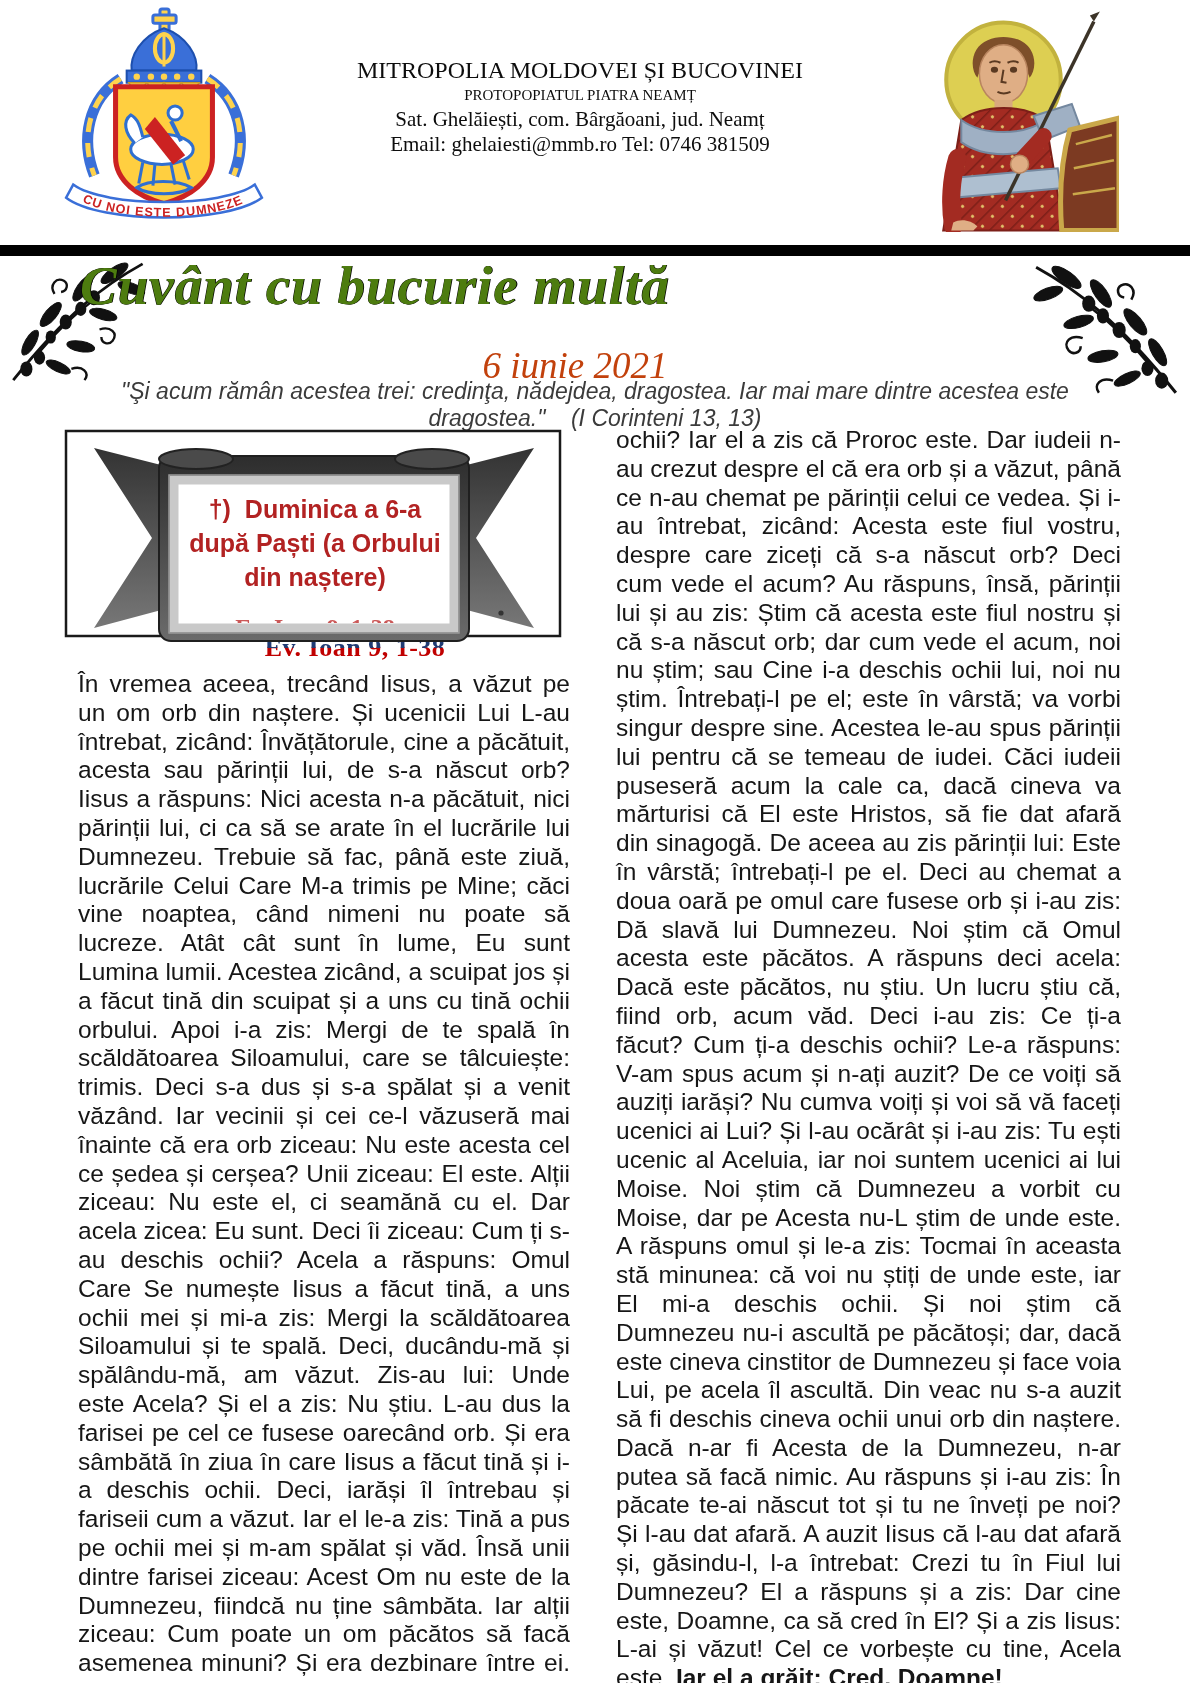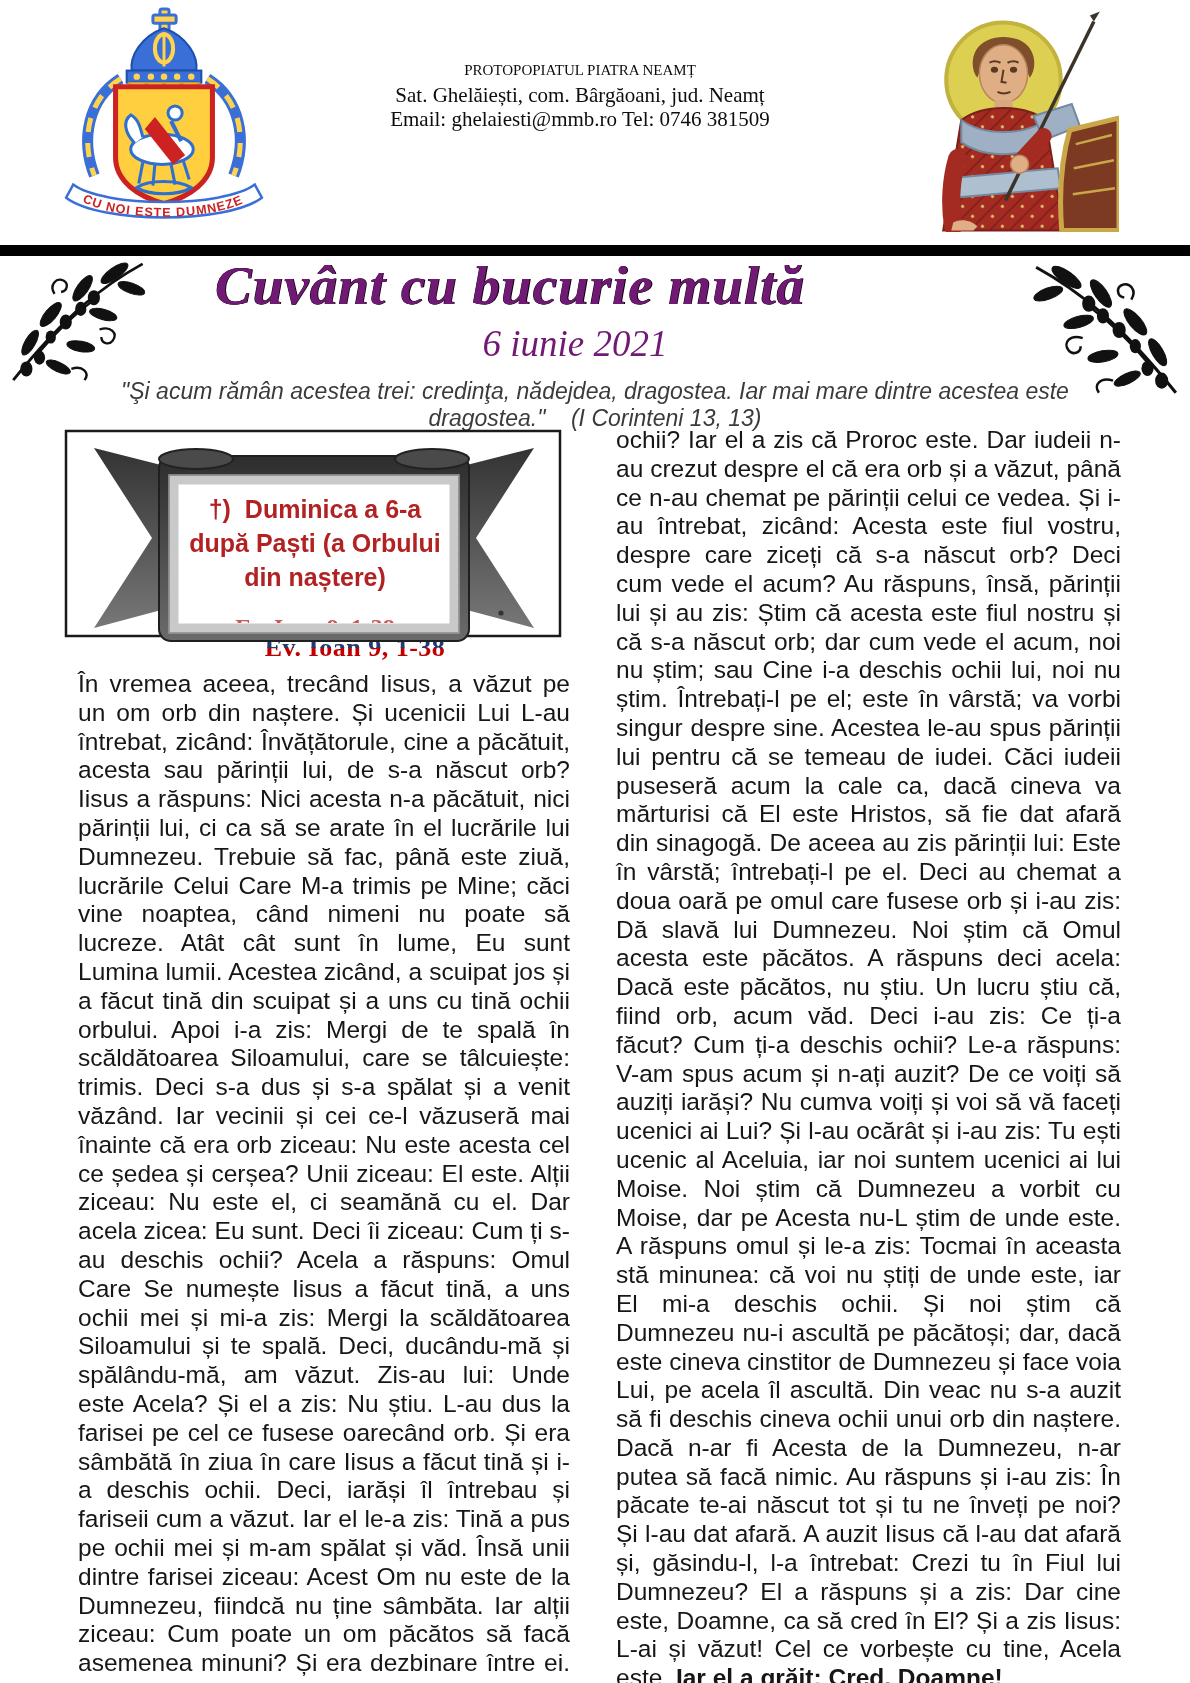--- a/index.html
+++ b/index.html
@@ -22,28 +22,28 @@
   .h-l4{font-size:21px;}
   .h-l5{font-size:21px;}
   .h-l6{font-size:21px;}
   .h-l7{font-size:23px;}
   .black-rule{position:absolute;left:0;top:245px;width:1190px;height:11px;background:#000;}
   .branch{position:absolute;}
   .branch-left{left:2px;top:252px;width:150px;height:140px;}
   .branch-right{left:1026px;top:255px;width:162px;height:150px;transform:scaleX(-1);}
   
   .main-title{
-    position:absolute;left:80px;top:254px;width:860px;text-align:center;
+    position:absolute;left:80px;top:254px;width:860px;text-align:left;
     font-family:"Liberation Serif",serif;font-style:italic;font-weight:700;
-    font-size:55px;letter-spacing:1px;color:#701a75;
+    font-size:55px;letter-spacing:1px;color:#4d7c0f;
     text-shadow:0.8px 0 0 #000, -0.4px 0 0 #000;
   }
   .issue-date{
-    position:absolute;left:80px;top:322px;width:990px;text-align:center;
-    font-family:"Liberation Serif",serif;font-style:italic;font-size:37px;color:#701a75;
+    position:absolute;left:80px;top:344px;width:990px;text-align:center;
+    font-family:"Liberation Serif",serif;font-style:italic;font-size:37px;color:#c2410c;
   }
   .quote{
     position:absolute;left:60px;top:378px;width:1070px;text-align:center;
     font-family:"Liberation Sans",sans-serif;font-style:italic;
     font-size:23px;line-height:27px;color:#3b3b3b;
   }
   
   .col{position:absolute;font-family:"Liberation Sans",sans-serif;}
   .col-left{left:62px;top:428px;width:524px;}
   .col-right{left:600px;top:410px;width:537px;}
@@ -125,20 +125,21 @@
 
       <path d="M8,190 C42,216 168,216 202,190 L195,177 C164,200 46,200 15,177 Z" fill="#ffffff" stroke="#3a6fd8" stroke-width="2.5"></path>
       <path id="mottoPath" d="M22,193 C60,214 150,214 188,193" fill="none"></path>
       <text font-family="Liberation Sans, sans-serif" font-size="12.5" font-weight="bold" fill="#cc2222" letter-spacing="1">
         <textPath href="#mottoPath" startOffset="2">CU NOI ESTE DUMNEZEU</textPath>
       </text>
     </svg>
   </div>
 
   <div class="header-text">
+    <div class="h-l1">MITROPOLIA MOLDOVEI ȘI BUCOVINEI</div>
     <div class="h-l2">PROTOPOPIATUL PIATRA NEAMȚ</div>
     <div class="h-l4">Sat. Ghelăiești, com. Bârgăoani, jud. Neamț</div>
     <div class="h-l6">Email: ghelaiesti@mmb.ro Tel: 0746 381509</div>
   </div>
 
   <div class="saint">
     <svg viewBox="0 0 225 222" width="226" height="226">
       <circle cx="110" cy="72" r="57" fill="#ddcf52"></circle>
       <circle cx="110" cy="72" r="57" fill="none" stroke="#c2b23e" stroke-width="4"></circle>
       <path d="M83,42 C93,25 127,25 137,42 C143,52 141,64 136,70 C132,50 88,50 84,70 C79,64 77,52 83,42 Z" fill="#7e4f2a"></path>

